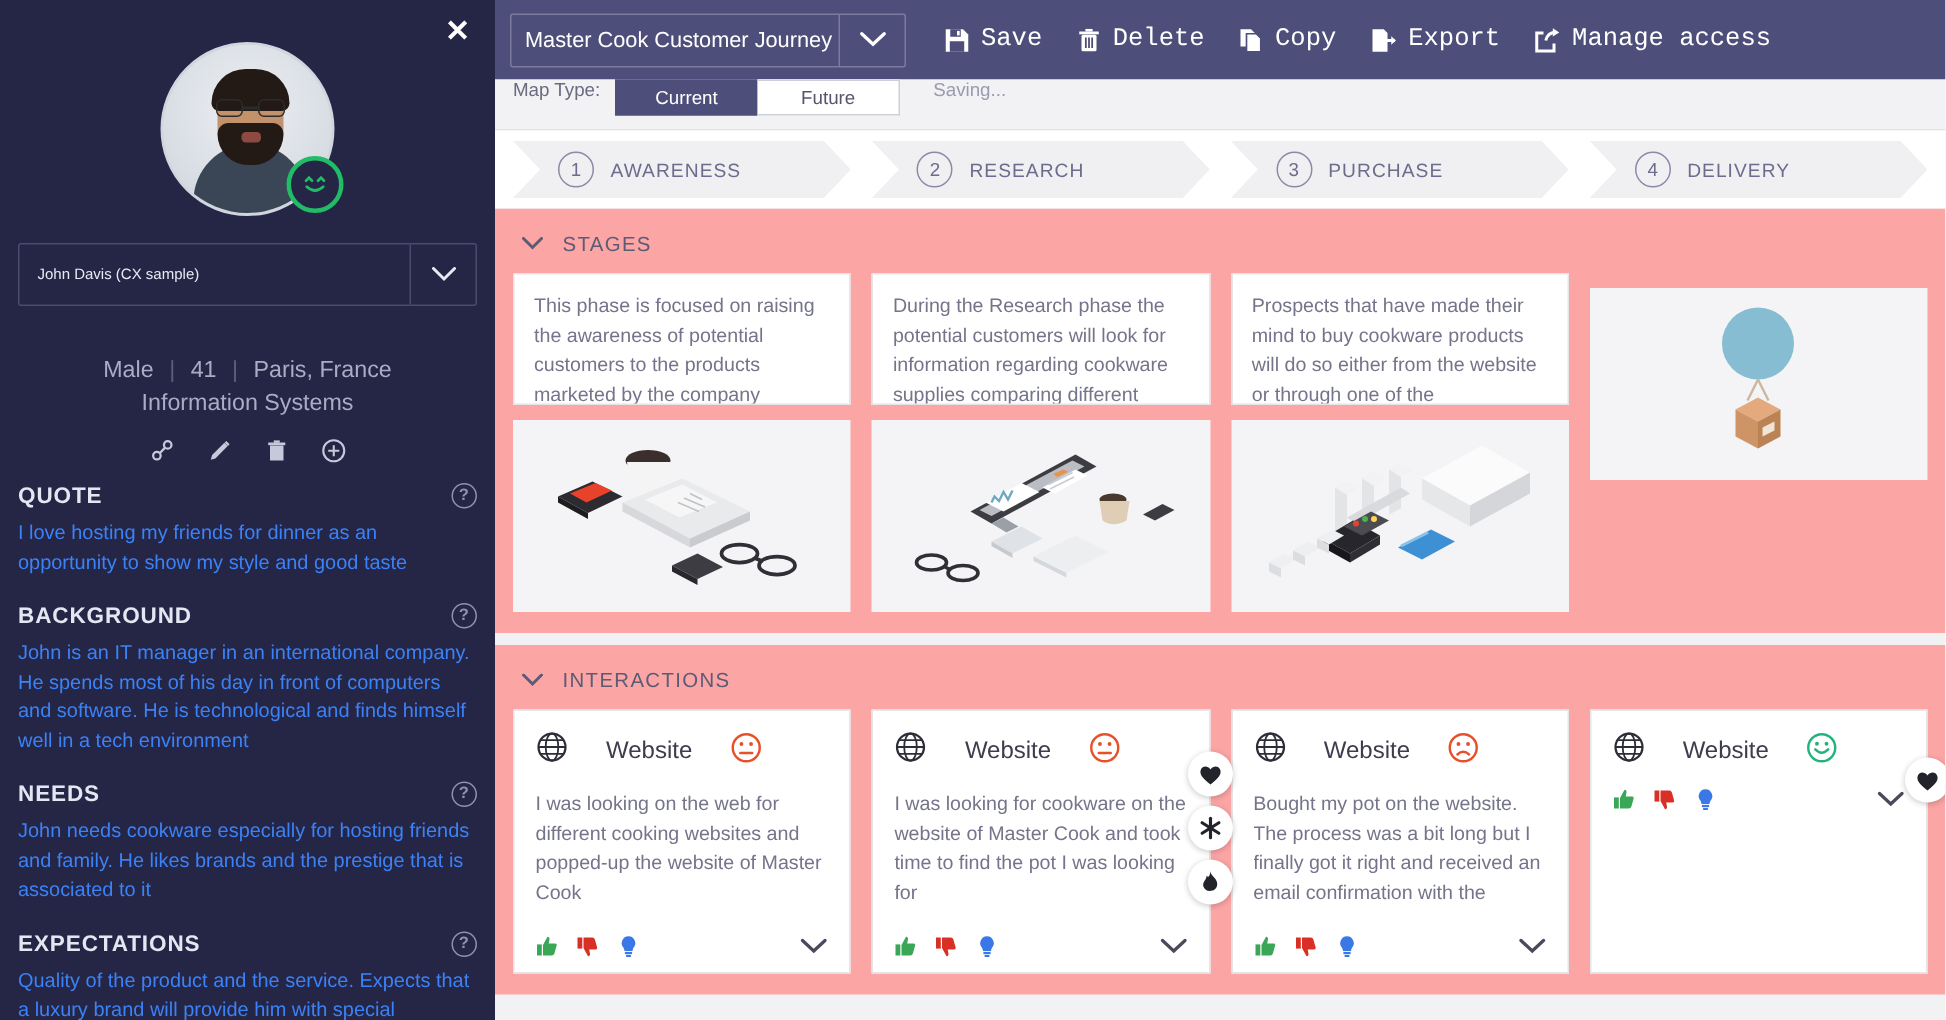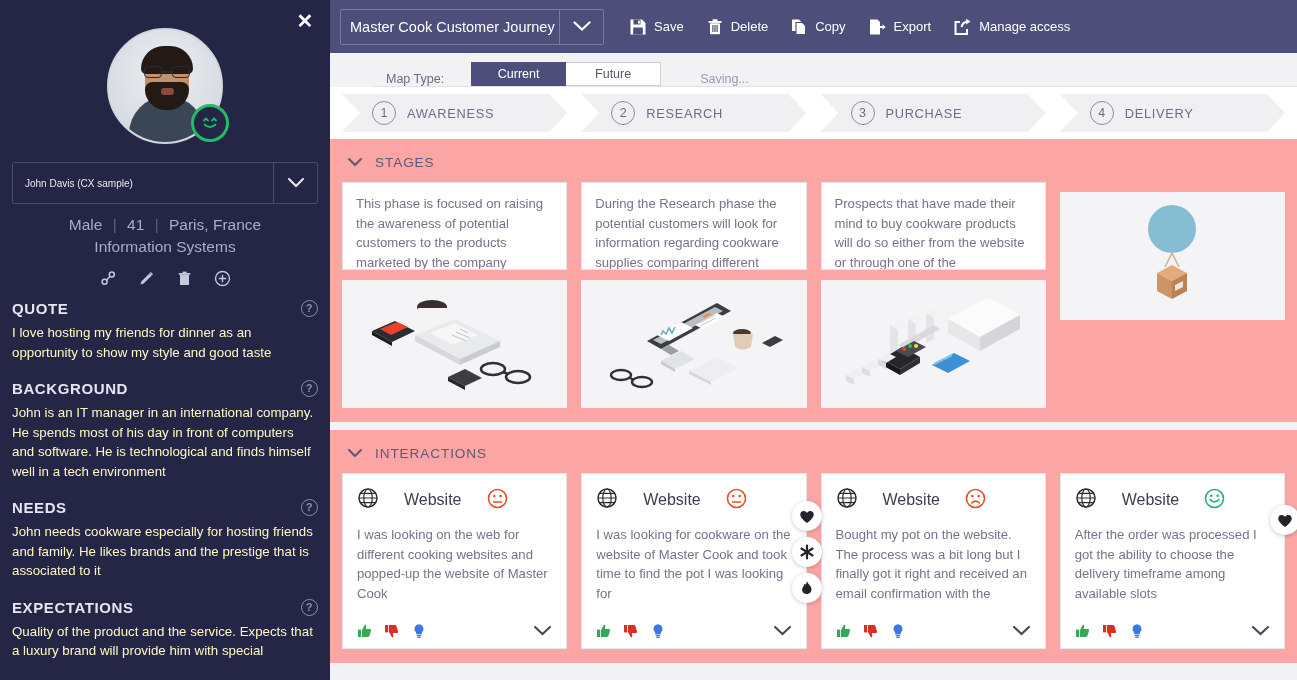--- a/index.html
+++ b/index.html
@@ -62,21 +62,21 @@
     flex: 1; display: flex; align-items: center;
     padding: 0 12px; color: #e8e9f2; font-size: 10px;
     white-space: nowrap; overflow: hidden;
   }
   .persona-select-btn {
     width: 44px; border-left: 1px solid #4b4b6e;
     display: flex; align-items: center; justify-content: center;
     color: #e8e9f2; cursor: pointer;
   }
   .persona-meta {
-    margin-top: 10px; text-align: center;
+    margin-top: 32px; text-align: center;
     color: #a9adc4; font-size: 15.5px; line-height: 22px;
   }
   .persona-meta .sep { color: #5b5f7d; padding: 0 6px; }
   .persona-actions {
     margin-top: 10px; display: flex; gap: 18px;
     justify-content: center; color: #c6c9db;
   }
   .persona-actions .pa { cursor: pointer; width: 20px; height: 20px; display:flex; align-items:center; justify-content:center; }
   .sections { margin-top: 12px; padding: 0 12px; }
   .sec { margin-bottom: 18px; }
@@ -86,21 +86,21 @@
     padding-bottom: 6px;
     font-weight: bold;
   }
   .help-icon {
     width: 17px; height: 17px; border-radius: 50%;
     border: 1.4px solid #8e92ad; color: #8e92ad;
     font-size: 11px; line-height: 14px; text-align: center;
     cursor: pointer; flex: 0 0 17px;
   }
   .sec-body {
-    color: #fef9c3; font-size: 13.3px; line-height: 19.5px;
+    color: #3b82f6; font-size: 13.3px; line-height: 19.5px;
   }
 
   
   .main { flex: 1; height: 680px; display: flex; flex-direction: column; background: #f2f2f4; }
   .topbar {
     background: #4e4e7a; height: 53px;
     display: flex; align-items: center; padding: 0 10px; gap: 0;
     flex: 0 0 53px;
   }
   .title-box {
@@ -110,30 +110,29 @@
   .title-text {
     width: 218px; padding: 0 9px; display: flex; align-items: center;
     color: #ffffff; font-size: 14.5px; white-space: nowrap; overflow: hidden;
   }
   .title-caret {
     width: 44px; border-left: 1px solid #7b7ba0;
     display: flex; align-items: center; justify-content: center; cursor: pointer; color: #fff;
   }
   .tb-btn {
     display: flex; align-items: center; gap: 7px;
-    color: #ffffff; font-size: 13px; padding: 0 11px; height: 36px;
-    cursor: pointer; white-space: nowrap;
+    color: #ffffff; font-size: 17px; padding: 0 11px; height: 36px;
+    cursor: pointer; white-space: nowrap; font-family: Liberation Mono, monospace;
   }
   .tb-btn svg { display: block; }
 
   .subbar {
     background: #f2f2f4; height: 34px; flex: 0 0 34px;
-    display: flex; align-items: flex-end; padding: 0 12px; gap: 27px;
+    display: flex; align-items: flex-start; padding: 0 12px; gap: 10px;
     border-bottom: 1px solid #e3e3e7;
-    margin-left: 44px;
   }
   .maptype-label { color: #6a6a80; font-size: 12.5px; }
   .seg { display: flex; }
   .seg .opt {
     min-width: 95px; text-align: center; font-size: 12.5px;
     padding: 4px 10px; border: 1px solid #cfcfd8; cursor: pointer;
     color: #55556e; background: #ffffff;
   }
   .seg .opt.active { background: #4e4e7a; color: #ffffff; border-color: #4e4e7a; }
   .seg .opt + .opt { border-left: none; }
@@ -747,21 +746,20 @@
                 <span class="int-channel">Website</span>
                 <span>
                   <svg width="21" height="21" viewBox="0 0 21 21">
                       <circle cx="10.5" cy="10.5" r="9" stroke="#23b47e" stroke-width="1.6" fill="none"></circle>
                       <circle cx="7.3" cy="7.8" r="1.3" fill="#23b47e"></circle>
                       <circle cx="13.7" cy="7.8" r="1.3" fill="#23b47e"></circle>
                       <path d="M6.2 11.6 Q10.5 16 14.8 11.6" stroke="#23b47e" stroke-width="1.7" fill="none" stroke-linecap="round"></path>
                     </svg>
                 </span>
               </div>
-              <div class="int-body">After the order was processed I got the ability to choose the delivery timeframe among available slots</div>
               <div class="int-foot">
                 <span class="fi">
                   <svg width="16" height="16" viewBox="0 0 16 16">
                       <path d="M5 7 L8 1.5 Q9.8 1.5 9.2 4 L8.8 6 H13 Q14.5 6 14 7.6 L12.6 12.6 Q12.2 14 10.8 14 H5 Z" fill="#3aa757"></path>
                       <rect x="1" y="6.6" width="3.2" height="7.4" fill="#3aa757"></rect>
                     </svg>
                 </span>
                 <span class="fi">
                   <svg width="16" height="16" viewBox="0 0 16 16">
                       <path d="M5 9 L8 14.5 Q9.8 14.5 9.2 12 L8.8 10 H13 Q14.5 10 14 8.4 L12.6 3.4 Q12.2 2 10.8 2 H5 Z" fill="#d93025"></path>

